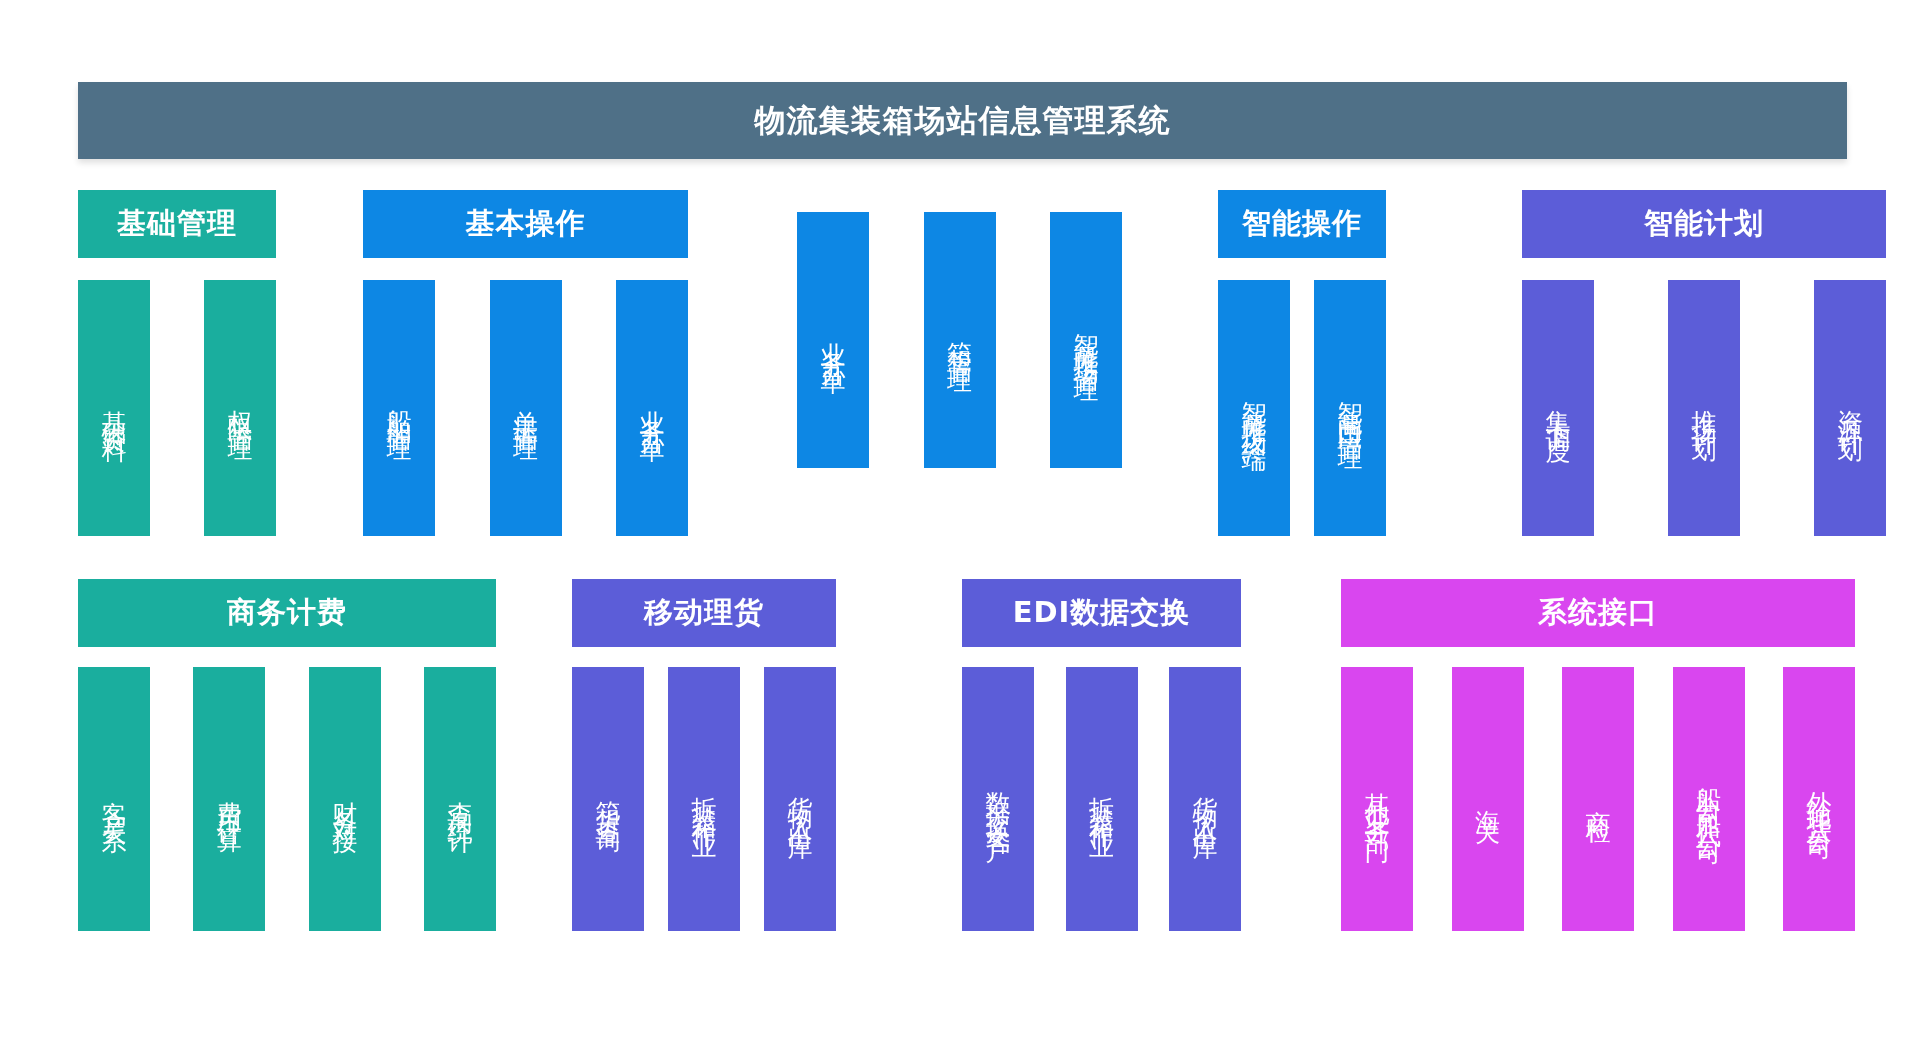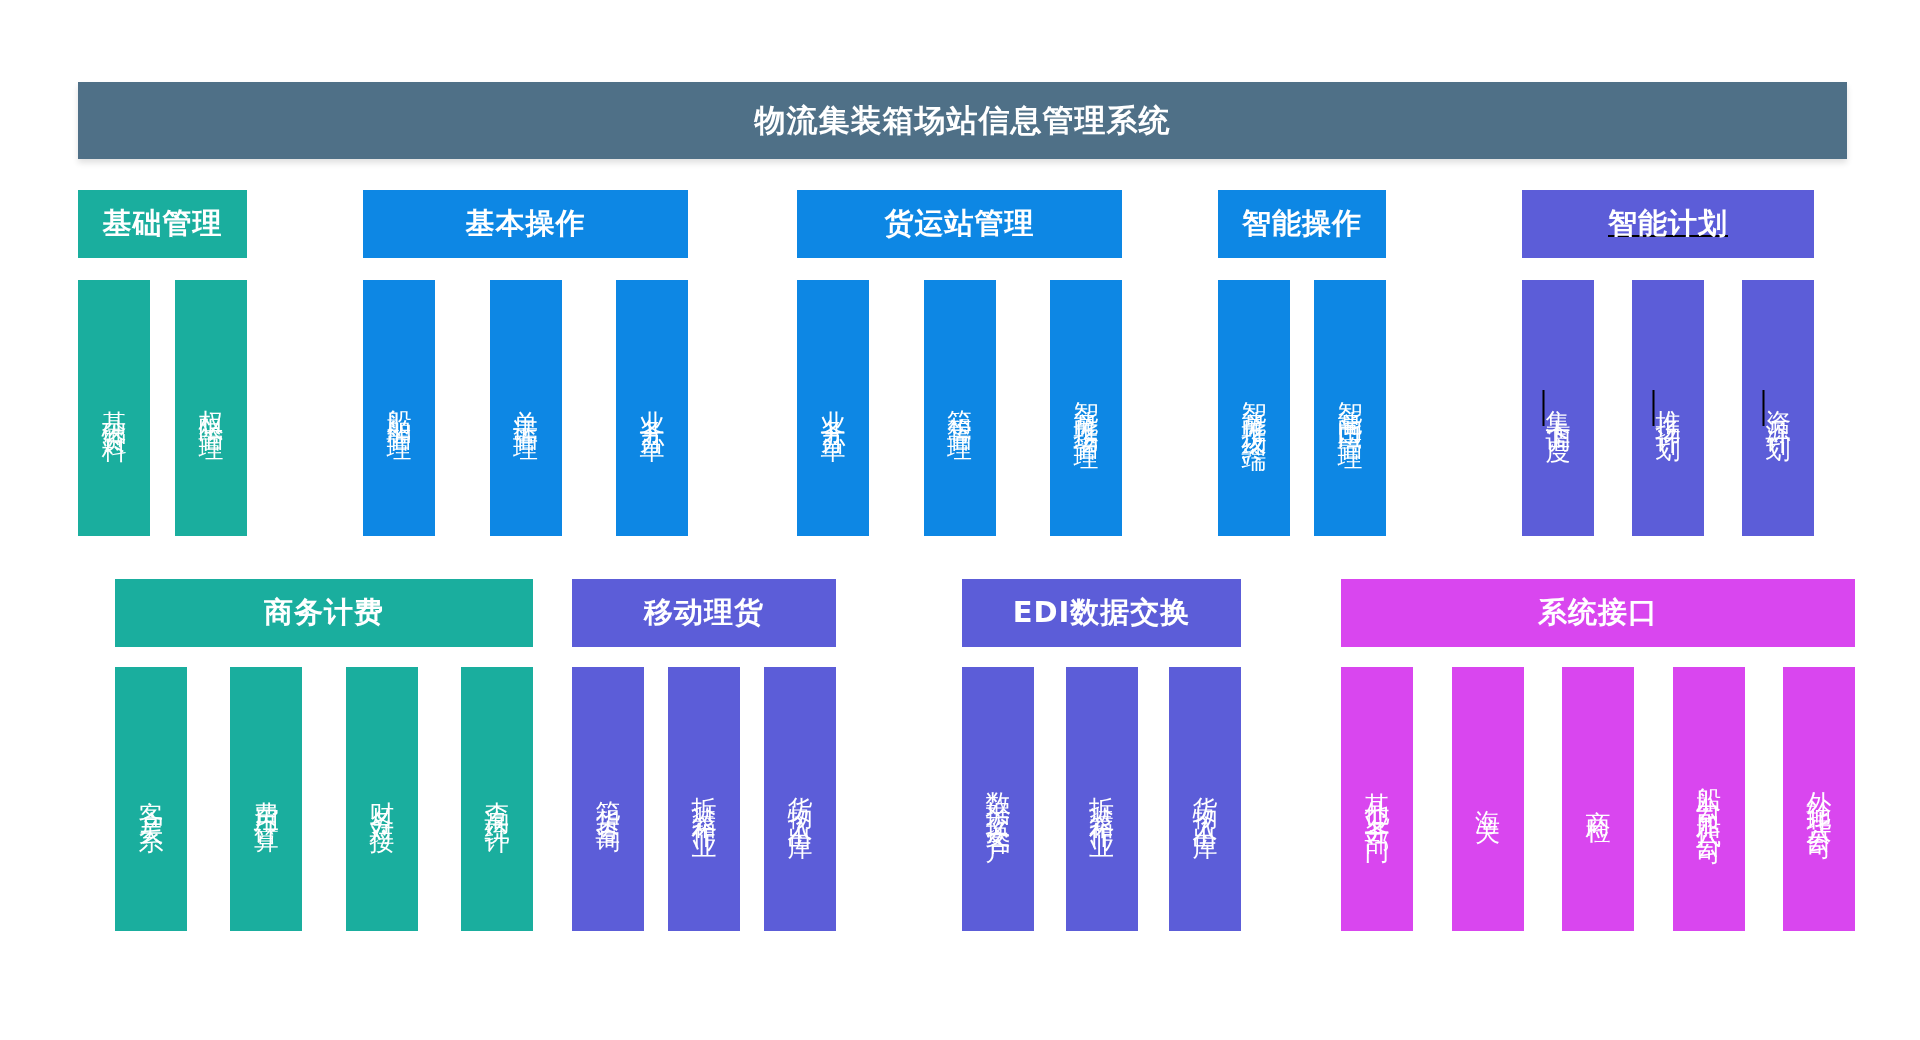--- a/index.html
+++ b/index.html
@@ -71,64 +71,63 @@
 </style>
 </head>
 <body>
 
 <div class="canvas">
 
   <div class="banner">
     <span>物流集装箱场站信息管理系统</span>
   </div>
 
-  <div class="group row1" style="left:78px; top:190px; width:169px;">
+  <div class="group row1" style="left:78px; top:190px; width:198px;">
     <div class="group-header c-teal">基础管理</div>
     <div class="group-items">
       <div class="vitem c-teal">基础资料</div>
       <div class="vitem c-teal">权限管理</div>
     </div>
   </div>
 
   <div class="group row1" style="left:363px; top:190px; width:325px;">
     <div class="group-header c-blue">基本操作</div>
     <div class="group-items">
       <div class="vitem c-blue">船舶管理</div>
       <div class="vitem c-blue">单证管理</div>
       <div class="vitem c-blue">业务办单</div>
     </div>
   </div>
 
   <div class="group row1" style="left:797px; top:190px; width:325px;">
-    <div class="group-header c-blue">货运站管理</div>
     <div class="group-items">
       <div class="vitem c-blue">业务办单</div>
       <div class="vitem c-blue">箱管管理</div>
       <div class="vitem c-blue">智能堆场管理</div>
     </div>
   </div>
 
   <div class="group row1" style="left:1218px; top:190px; width:168px;">
     <div class="group-header c-blue">智能操作</div>
     <div class="group-items">
       <div class="vitem c-blue">智能堆场终端</div>
       <div class="vitem c-blue">智能闸口管理</div>
     </div>
   </div>
 
-  <div class="group row1" style="left:1522px; top:190px; width:292px;text-decoration:underline;">
+  <div class="group row1" style="left:1522px; top:190px; width:364px;">
     <div class="group-header c-purple">智能计划</div>
     <div class="group-items">
       <div class="vitem c-purple">集卡调度</div>
       <div class="vitem c-purple">堆场计划</div>
       <div class="vitem c-purple">资源计划</div>
     </div>
   </div>
 
-  <div class="group row2" style="left:78px; top:579px; width:418px;margin-left:37px;">
+  <div class="group row2" style="left:78px; top:579px; width:418px;">
     <div class="group-header c-teal">商务计费</div>
     <div class="group-items">
       <div class="vitem c-teal">客户关系</div>
       <div class="vitem c-teal">费用计算</div>
       <div class="vitem c-teal">财务对接</div>
       <div class="vitem c-teal">查询统计</div>
     </div>
   </div>
 
   <div class="group row2" style="left:572px; top:579px; width:264px;">

